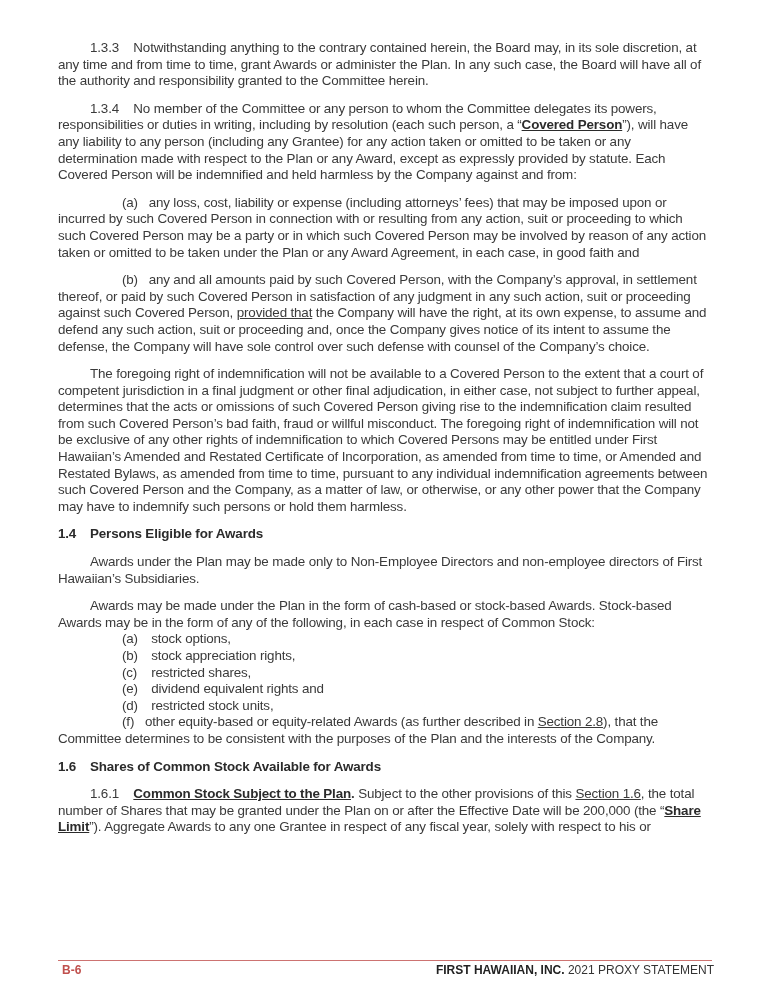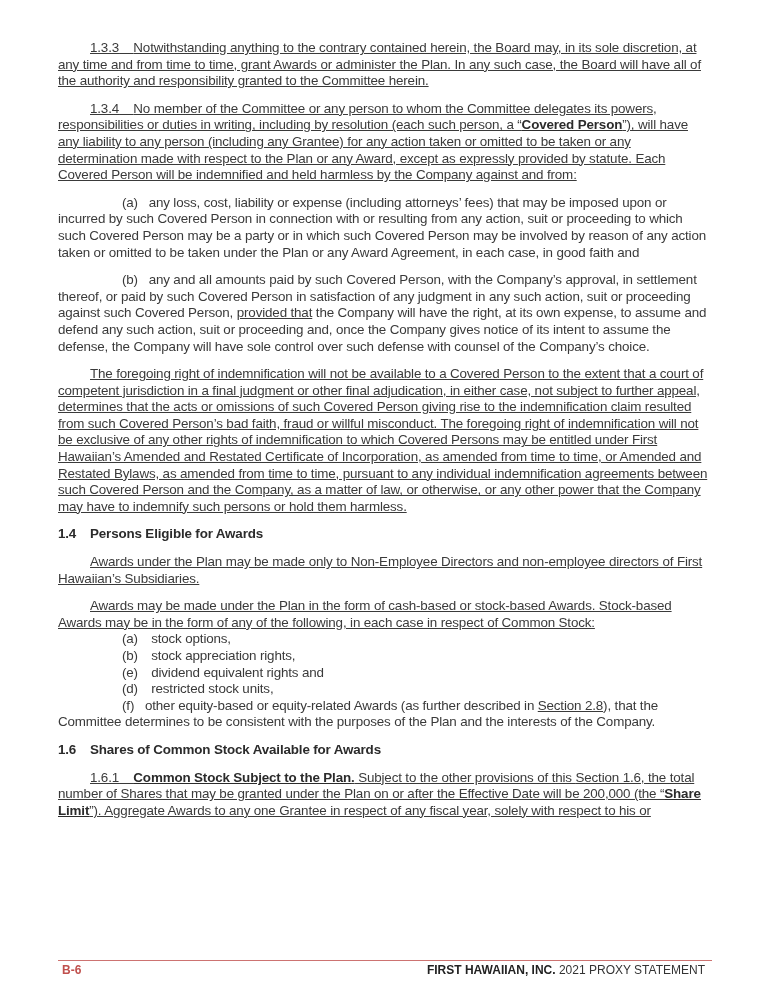--- a/index.html
+++ b/index.html
@@ -1,32 +1,32 @@
 <!DOCTYPE html>
 <html><head>
 <meta charset="utf-8">
 <style>
   html, body { margin: 0; padding: 0; background: #ffffff; }
   body { width: 768px; height: 993px; position: relative; overflow: hidden;
          font-family: "Liberation Sans", sans-serif; color: #3a3a3a; }
   .page { position: absolute; left: 58px; top: 0; width: 654px; }
   p { margin: 0; font-size: 13.4px; line-height: 16.6px; letter-spacing: -0.15px; }
-  .indent { text-indent: 32px; text-decoration: underline; }
+  .indent { text-indent: 32px; }
   .sub { text-indent: 64px; }
   .li { padding-left: 64px; }
   .h { font-weight: bold; color: #2b2b2b; font-size: 13.4px; line-height: 16.6px; }
   .h .num { display: inline-block; width: 32px; }
   .gap10 { margin-top: 11px; }
   .gap12 { }
   .u { text-decoration: underline; }
   .bu { font-weight: bold; text-decoration: underline; color: #2b2b2b; }
   .lbl { display: inline-block; width: 22px; text-indent: 0; }
   .footer-rule { position: absolute; left: 58px; top: 960px; width: 654px; height: 1px; background: #c0504d; opacity: 0.8; }
   .footer-left { position: absolute; left: 62px; top: 963px; font-size: 12px; font-weight: bold; color: #c0504d; }
-  .footer-right { position: absolute; right: 63px; top: 963px; font-size: 12px; color: #333; }
+  .footer-right { position: absolute; right: 54px; top: 963px; font-size: 12px; color: #333; }
   .footer-right b { font-weight: bold; color: #222; }
 </style>
 </head>
 <body>
 
 <div class="page">
 
   <p class="indent" style="margin-top:40px;"><span>1.3.3</span>&nbsp;&nbsp;&nbsp;&nbsp;<span>Notwithstanding anything to the contrary contained herein, the Board may, in its sole discretion, at any time and from time to time, grant Awards or administer the Plan. In any such case, the Board will have all of the authority and responsibility granted to the Committee herein.</span></p>
 
   <p class="indent gap10"><span>1.3.4</span>&nbsp;&nbsp;&nbsp;&nbsp;<span>No member of the Committee or any person to whom the Committee delegates its powers, responsibilities or duties in writing, including by resolution (each such person, a “</span><span class="bu">Covered Person</span><span>”), will have any liability to any person (including any Grantee) for any action taken or omitted to be taken or any determination made with respect to the Plan or any Award, except as expressly provided by statute. Each Covered Person will be indemnified and held harmless by the Company against and from:</span></p>
@@ -37,20 +37,21 @@
 
   <p class="indent gap10">The foregoing right of indemnification will not be available to a Covered Person to the extent that a court of competent jurisdiction in a final judgment or other final adjudication, in either case, not subject to further appeal, determines that the acts or omissions of such Covered Person giving rise to the indemnification claim resulted from such Covered Person’s bad faith, fraud or willful misconduct. The foregoing right of indemnification will not be exclusive of any other rights of indemnification to which Covered Persons may be entitled under First Hawaiian’s Amended and Restated Certificate of Incorporation, as amended from time to time, or Amended and Restated Bylaws, as amended from time to time, pursuant to any individual indemnification agreements between such Covered Person and the Company, as a matter of law, or otherwise, or any other power that the Company may have to indemnify such persons or hold them harmless.</p>
 
   <p class="h gap10"><span class="num">1.4</span><span>Persons Eligible for Awards</span></p>
   <p class="indent gap10">Awards under the Plan may be made only to Non-Employee Directors and non-employee directors of First Hawaiian’s Subsidiaries.</p>
 
   <p class="indent gap10">Awards may be made under the Plan in the form of cash-based or stock-based Awards. Stock-based Awards may be in the form of any of the following, in each case in respect of Common Stock:</p>
 
   <p class="li gap12"><span class="lbl">(a)</span>&nbsp;&nbsp;<span>stock options,</span></p>
   <p class="li gap12"><span class="lbl">(b)</span>&nbsp;&nbsp;<span>stock appreciation rights,</span></p>
+  <p class="li gap12"><span class="lbl">(c)</span>&nbsp;&nbsp;<span>restricted shares,</span></p>
   <p class="li gap12"><span class="lbl">(e)</span>&nbsp;&nbsp;<span>dividend equivalent rights and</span></p>
   <p class="li gap12"><span class="lbl">(d)</span>&nbsp;&nbsp;<span>restricted stock units,</span></p>
   <p class="sub gap12"><span>(f)</span>&nbsp;&nbsp;&nbsp;<span>other equity-based or equity-related Awards (as further described in </span><span class="u">Section 2.8</span><span>), that the Committee determines to be consistent with the purposes of the Plan and the interests of the Company.</span></p>
 
   <p class="h gap10"><span class="num">1.6</span><span>Shares of Common Stock Available for Awards</span></p>
 
   <p class="indent gap10"><span>1.6.1</span>&nbsp;&nbsp;&nbsp;&nbsp;<span class="bu">Common Stock Subject to the Plan</span><b>.</b><span> Subject to the other provisions of this </span><span class="u">Section 1.6</span><span>, the total number of Shares that may be granted under the Plan on or after the Effective Date will be 200,000 (the “</span><span class="bu">Share Limit</span><span>”). Aggregate Awards to any one Grantee in respect of any fiscal year, solely with respect to his or</span></p>
 </div>
 
 <div class="footer-rule"></div>

